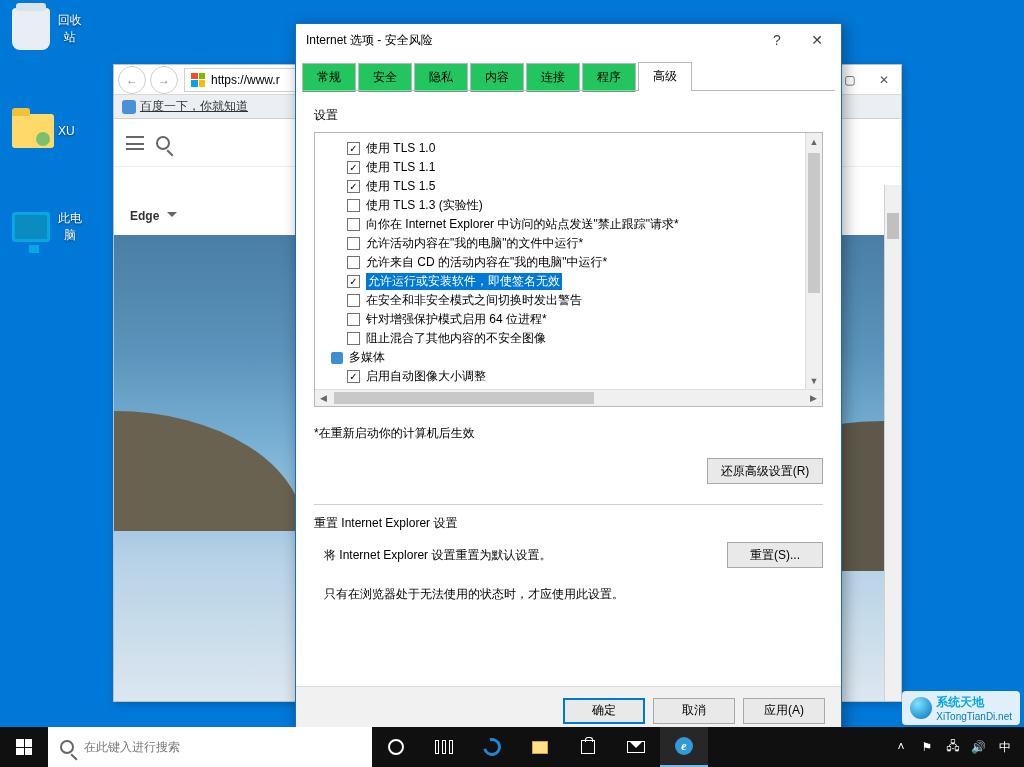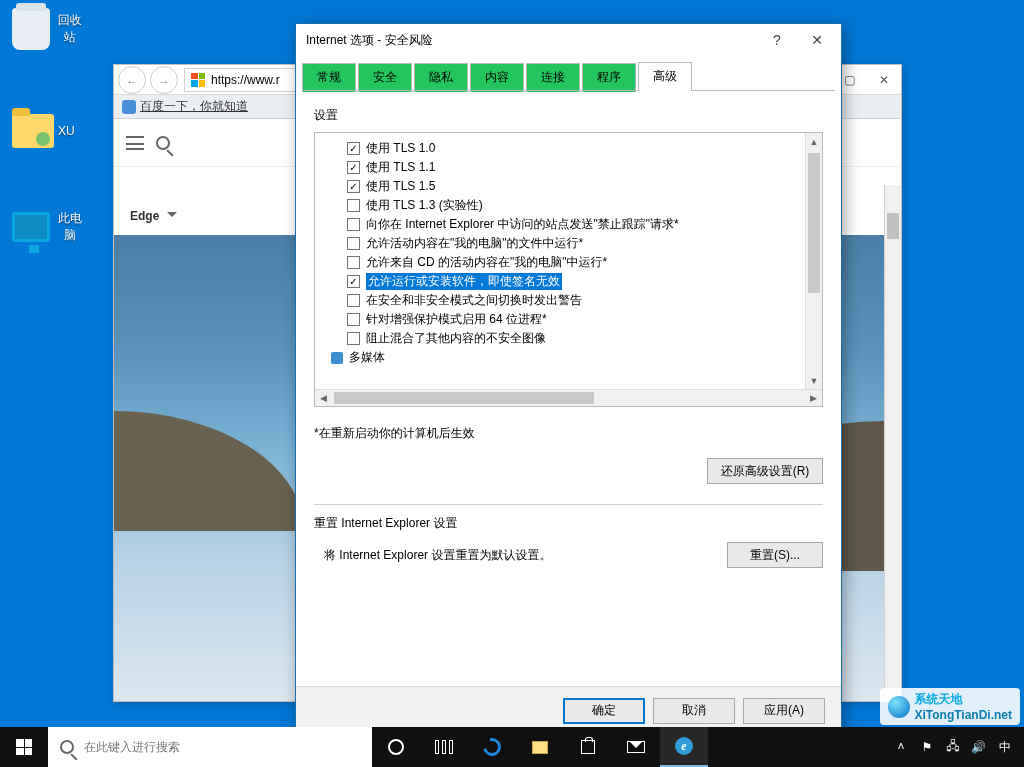--- a/index.html
+++ b/index.html
@@ -89,21 +89,21 @@
   .start{width:48px;height:40px;display:flex;align-items:center;justify-content:center}
   .winlogo{width:16px;height:16px;display:grid;grid-template-columns:1fr 1fr;grid-template-rows:1fr 1fr;gap:1px}
   .winlogo span{background:#fff}
   .search{width:324px;height:40px;display:flex;align-items:center;background:#fff;color:#777;padding-left:12px;gap:10px}
   .taskicons{display:flex;height:40px}
   .ti{width:48px;display:flex;align-items:center;justify-content:center;color:#fff}
   .ti.active{border-bottom:2px solid #76b9ed;background:#272727}
   .tray{margin-left:auto;display:flex;align-items:center;height:40px;padding-right:0}
   .tr{width:26px;height:40px;display:flex;align-items:center;justify-content:center;color:#fff;font-size:12px}
   .brand{position:absolute;right:4px;bottom:42px;font-size:17px;font-weight:bold;color:#0aa8e0;background:rgba(255,255,255,.88);padding:3px 8px;border-radius:4px;text-shadow:none;display:flex;align-items:center;gap:4px}
-  .brand small{display:block;font-size:12px;color:#0b7db0;font-weight:bold}
+  .brand small{display:block;font-size:10px;color:#0b7db0;font-weight:normal}
   .globe{width:22px;height:22px;border-radius:50%;background:radial-gradient(circle at 35% 30%,#7fe3ff,#0070c0)}
   .edgeico{width:18px;height:18px;border-radius:50%;border:3px solid #1d87d6;border-left-color:transparent;transform:rotate(30deg)}
   .explico{width:16px;height:13px;background:#ffe089;border:1px solid #caa63c}
   .storeico{width:14px;height:14px;border:1px solid #fff;position:relative}
   .storeico::before{content:"";position:absolute;left:3px;top:-4px;width:6px;height:4px;border:1px solid #fff;border-bottom:none;border-radius:3px 3px 0 0}
   .mailico{width:18px;height:12px;border:1px solid #fff;position:relative}
   .mailico::before{content:"";position:absolute;left:0;top:0;border:6px solid transparent;border-top-color:#fff;width:0;left:2px}
   .ieico{width:18px;height:18px;border-radius:50%;background:#2f9bd8;position:relative}
   .ieico::after{content:"e";position:absolute;inset:0;display:flex;align-items:center;justify-content:center;color:#fff;font-style:italic;font-weight:bold;font-family:Georgia}
   .cort{width:16px;height:16px;border:2px solid #fff;border-radius:50%}
@@ -238,20 +238,24 @@
               <span class="txt">针对增强保护模式启用 64 位进程*</span>
             </div>
             <div class="row">
               <div class="cb"></div>
               <span class="txt">阻止混合了其他内容的不安全图像</span>
             </div>
             <div class="row parent">
               <div class="mmicon"></div>
               <span class="txt">多媒体</span>
             </div>
+            <div class="row">
+              <div class="cb ck"></div>
+              <span class="txt">启用自动图像大小调整</span>
+            </div>
           </div>
         <div class="tvs">
           <div class="a">▲</div>
           <div class="th"></div>
           <div class="a" style="position:absolute;bottom:0;left:0;right:0">▼</div>
         </div>
         <div class="ths">
           <div class="a">◀</div>
           <div class="sp"></div>
           <div class="a">▶</div>
@@ -260,20 +264,21 @@
       <div class="note">*在重新启动你的计算机后生效</div>
       <div class="btnrow">
         <button class="wbtn"><span>还原高级设置(R)</span></button>
       </div>
       <div class="hr"></div>
       <div class="rlabel">重置 Internet Explorer 设置</div>
       <div class="rrow">
         <div>将 Internet Explorer 设置重置为默认设置。</div>
         <button class="wbtn" style="min-width:96px"><span>重置(S)...</span></button>
       </div>
+      <div class="desc">只有在浏览器处于无法使用的状态时，才应使用此设置。</div>
     </div>
     <div class="dlgbtns">
       <button class="wbtn primary">确定</button>
       <button class="wbtn">取消</button>
       <button class="wbtn"><span>应用(A)</span></button>
     </div>
   </div>
 
   <div class="brand">
     <div class="globe"></div>

